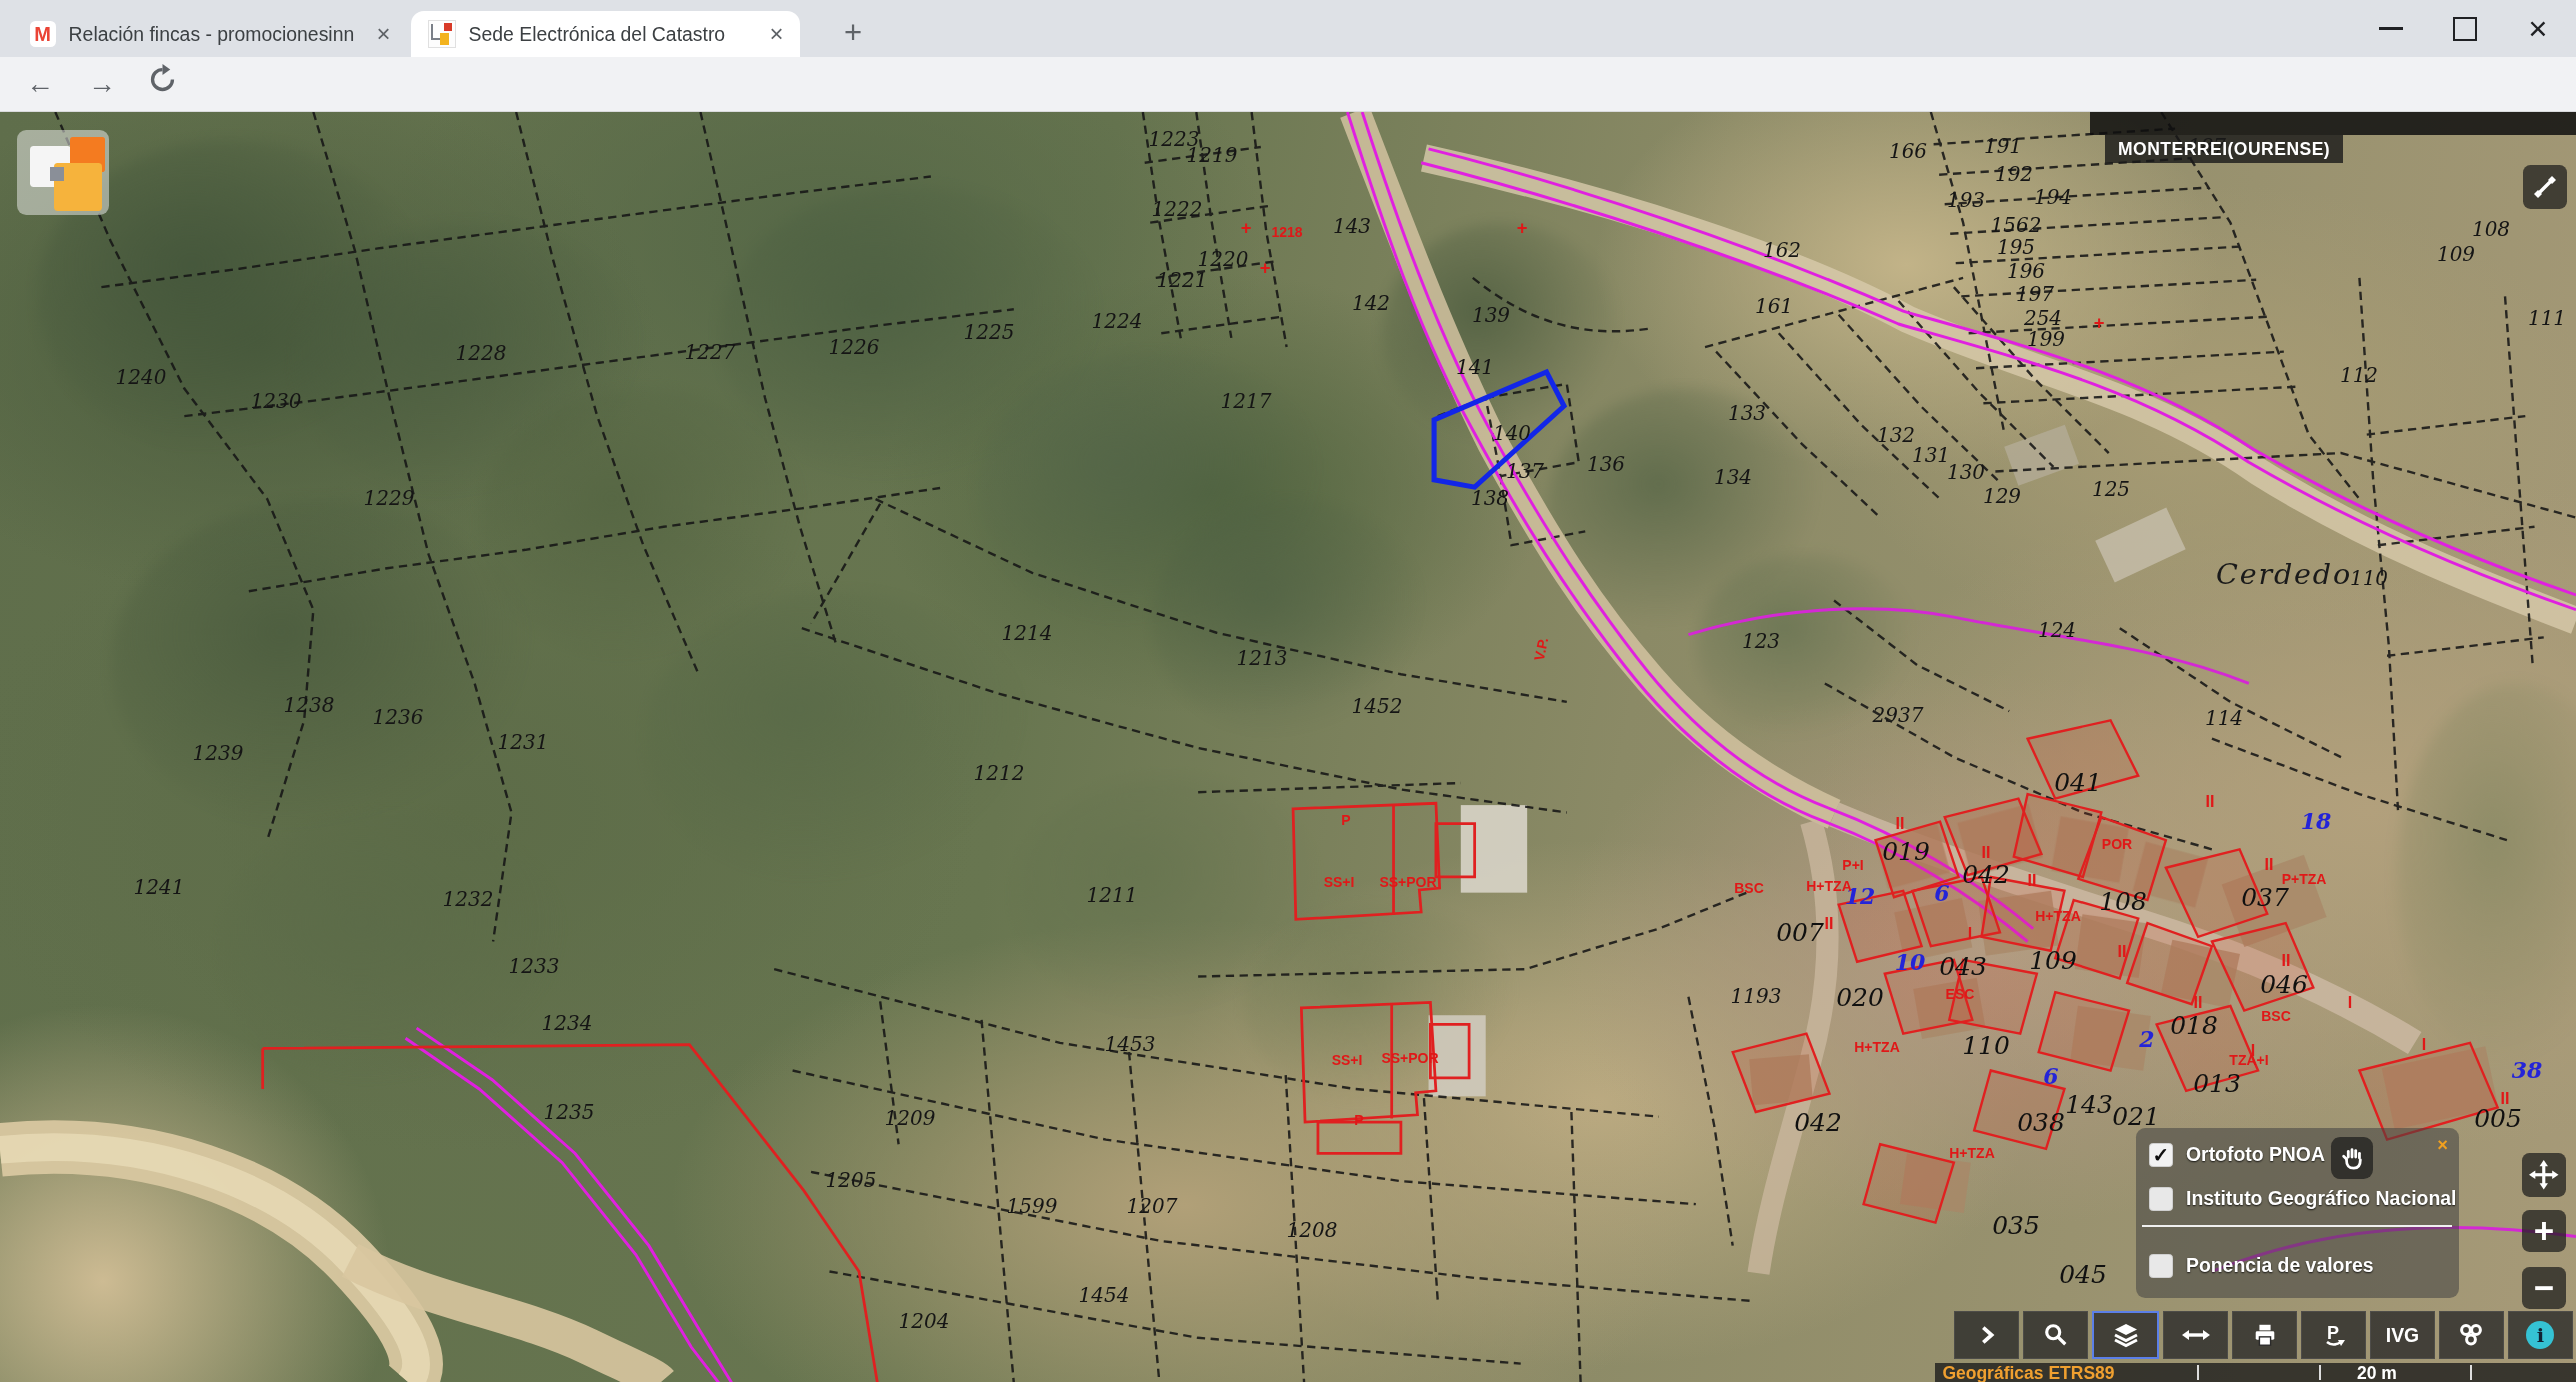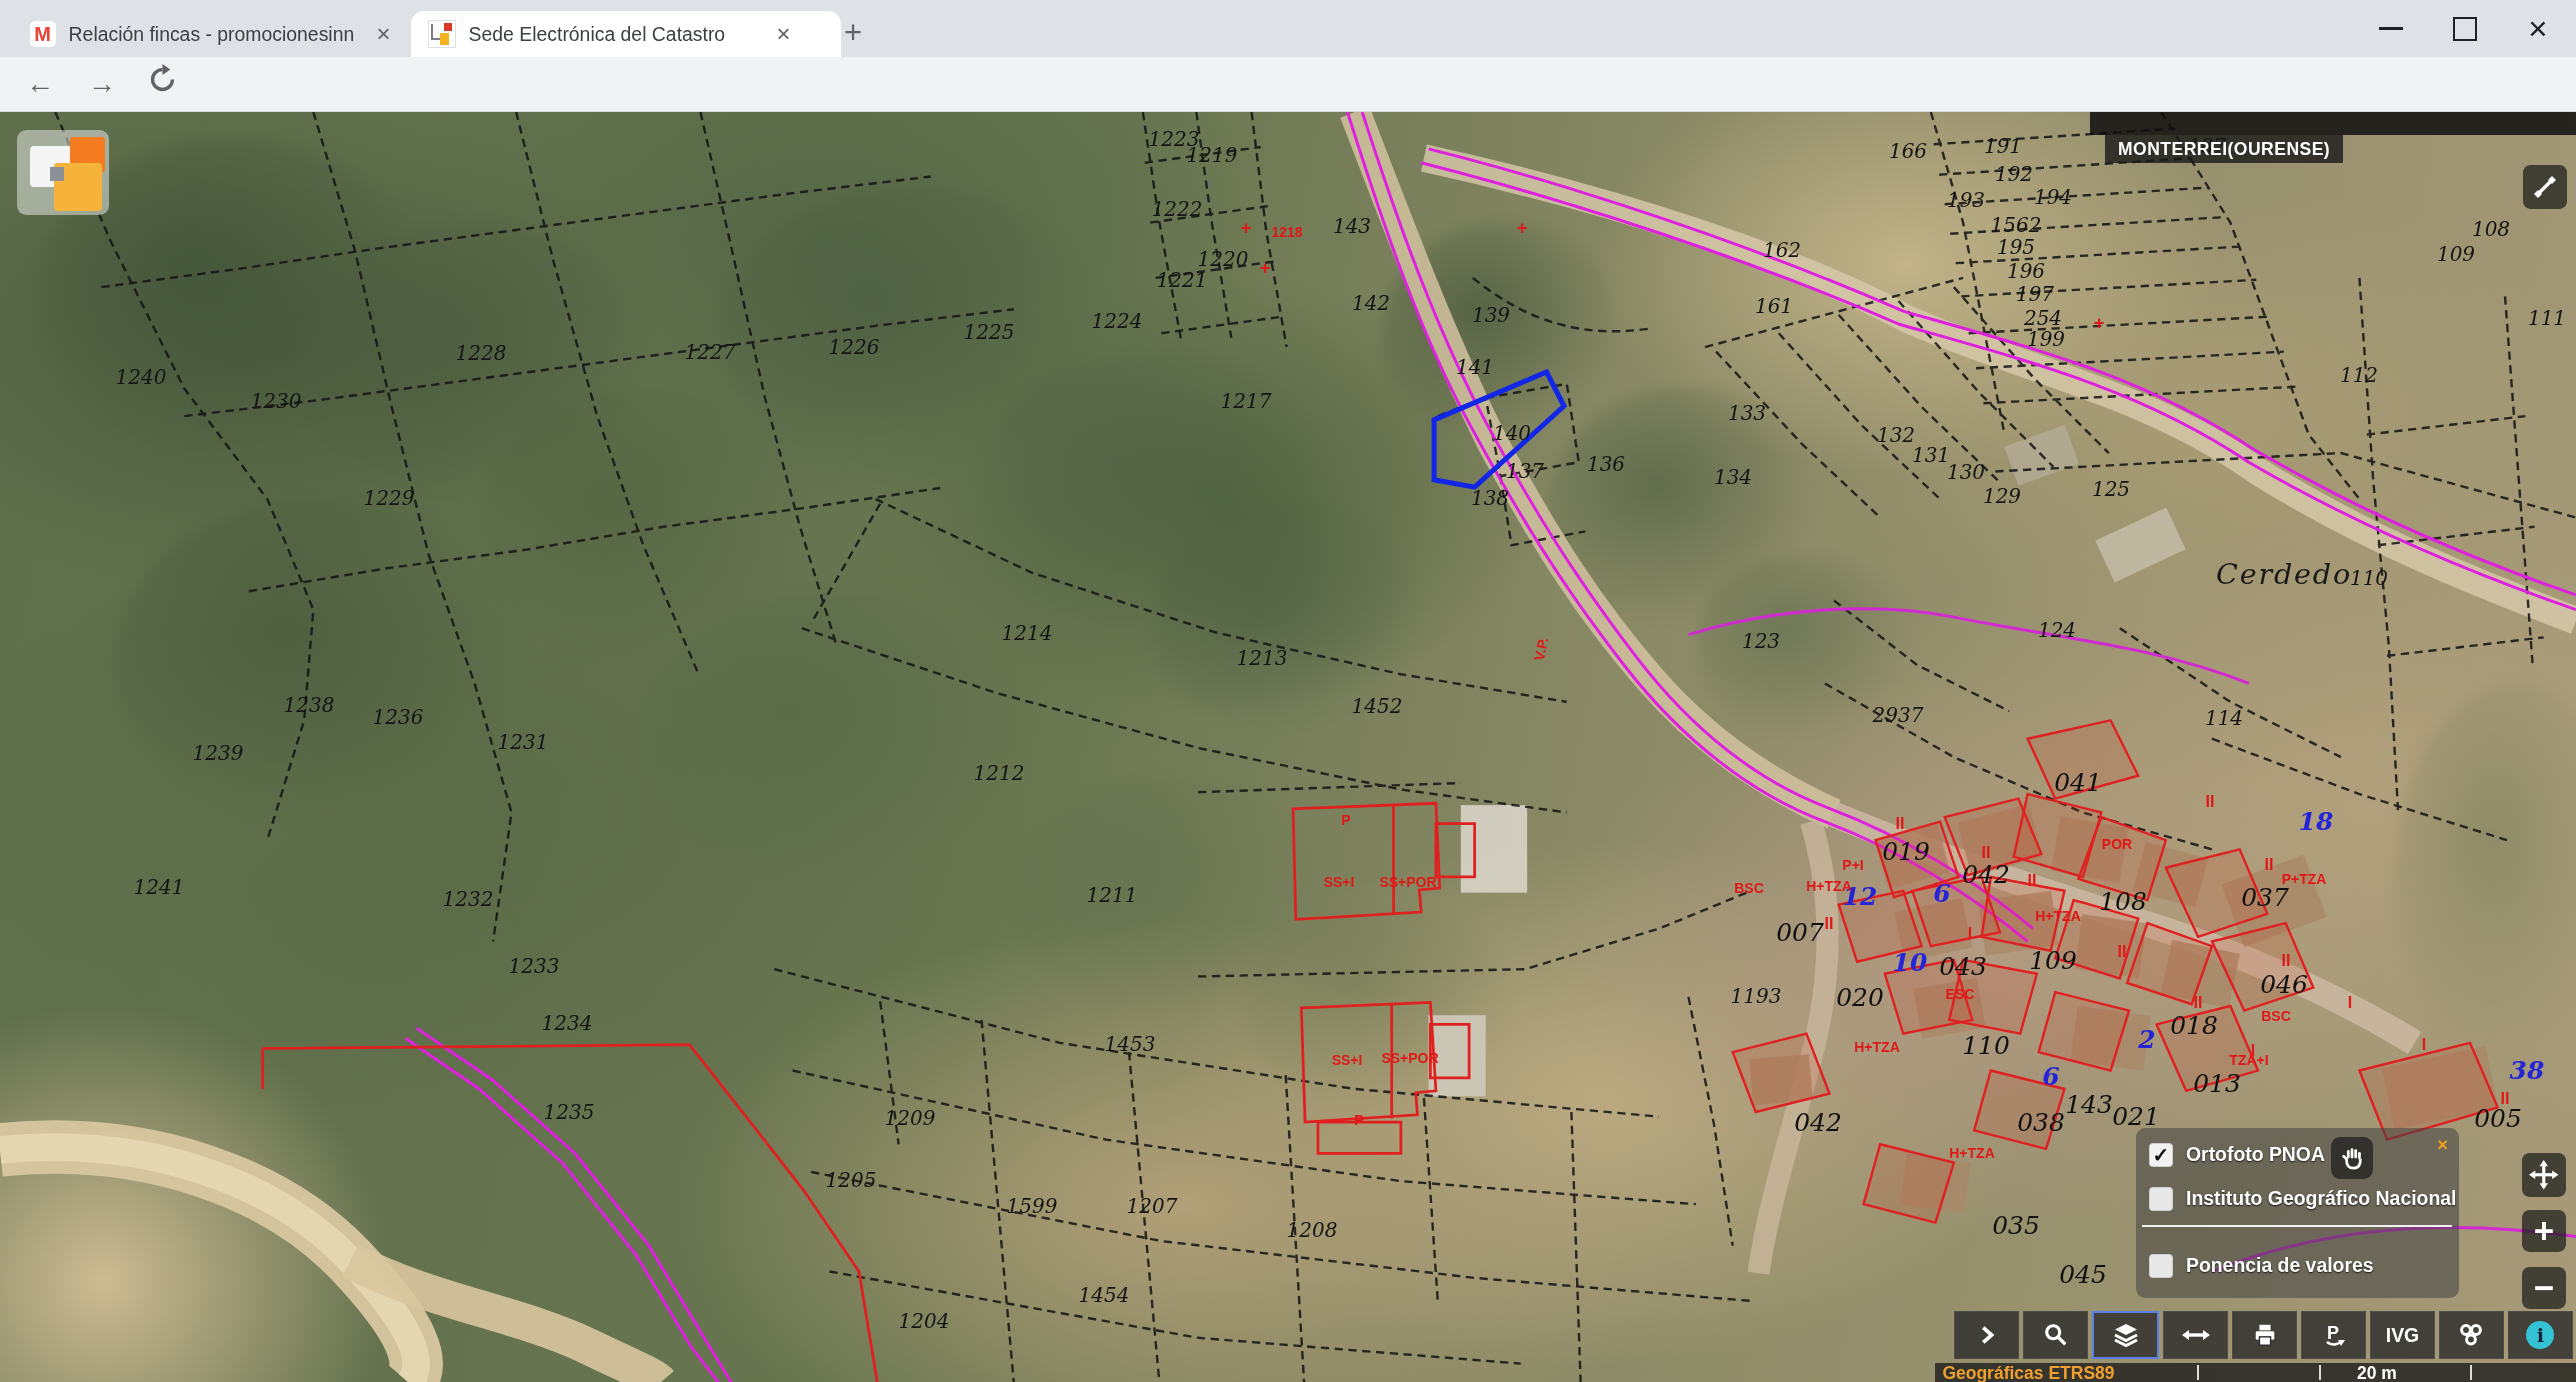--- a/index.html
+++ b/index.html
@@ -2,21 +2,21 @@
 <html style="font-size:14.7px"><head>
 <meta charset="utf-8">
 <style>
   html,body{margin:0;padding:0;background:#000;}
   .page{position:relative;width:2576px;height:1382px;overflow:hidden;font-family:"Liberation Sans",sans-serif;}
 
   
   .tabbar{position:absolute;left:0;top:0;width:100%;height:57px;background:#dee1e6;}
   .tab{position:absolute;top:11px;height:46px;display:flex;align-items:center;gap:13px;padding:0 16.6px;box-sizing:border-box;}
   .tab.inactive{left:13px;width:396px;}
-  .tab.active{left:411px;width:430px;background:#fff;border-radius:13px 13px 0 0;}
+  .tab.active{left:411px;width:389px;background:#fff;border-radius:13px 13px 0 0;}
   .tab .title{font-size:19.4px;color:#3c4043;white-space:nowrap;overflow:hidden;max-width:295px;flex:1;}
   .tab .close{font-size:24px;color:#5f6368;line-height:1;}
   .favicon{width:26px;height:26px;display:flex;align-items:center;justify-content:center;flex:none;}
   .gmail{background:#fff;border-radius:5.5px;color:#ea4335;font-weight:bold;font-size:20px;}
   .catastro{position:relative;background:#fdfdfd;border:0.9px solid #e0e0e0;}
   .catastro .c1{position:absolute;left:2.8px;top:2.8px;width:11px;height:14.7px;border-left:2.8px solid #7a7f87;border-bottom:2.8px solid #7a7f87;}
   .catastro .c2{position:absolute;right:2.8px;top:1.8px;width:8.3px;height:8.3px;background:#d83a28;}
   .catastro .c3{position:absolute;right:5.5px;bottom:1.8px;width:9.2px;height:12px;background:#f3b31e;}
   .newtab{position:absolute;left:844px;top:14.7px;font-size:31px;color:#5f6368;}
   .winctl{position:absolute;top:0;height:57px;width:74px;display:flex;align-items:center;justify-content:center;color:#202124;}
@@ -42,21 +42,21 @@
     radial-gradient(ellipse 829px 461px at 46% 86%, #b1a078 0%, rgba(177,160,120,0) 62%),
     radial-gradient(ellipse 700px 424px at 62% 78%, #bcab82 0%, rgba(188,171,130,0) 62%),
     radial-gradient(ellipse 479px 461px at 4% 92%, #cdbb93 0%, rgba(205,187,147,0) 60%),
     linear-gradient(100deg, #5f6e4b 0%, #687650 40%, #8b8a66 62%, #a79a78 100%);}
   .blob{position:absolute;border-radius:50%;filter:blur(6.5px);}
   .lines{position:absolute;left:0;top:0;}
   .map-label{position:absolute;transform:translate(-50%,-50%);white-space:nowrap;font-family:"DejaVu Serif",serif;font-style:italic;}
   .map-label.k{font-size:20px;color:#151515;font-weight:500;}
   .map-label.kv{font-size:25px;color:#101010;font-weight:500;}
   .map-label.kb{font-size:28.6px;color:#1a1a1a;letter-spacing:1.8px;}
-  .map-label.b{font-size:25px;color:#2424d8;font-weight:bold;}
+  .map-label.b{font-size:22px;color:#2424d8;font-weight:bold;}
   .map-label.r{font-size:14px;color:#e01818;font-weight:bold;font-family:"Liberation Sans",sans-serif;font-style:normal;}
   .map-label.rm{font-size:16px;color:#e01818;font-weight:bold;font-family:"Liberation Sans",sans-serif;font-style:normal;}
   .map-label.rx{font-size:18.4px;color:#e01818;font-weight:bold;font-family:"Liberation Sans",sans-serif;font-style:normal;}
 
   .topstrip{position:absolute;left:2090px;top:0;width:486px;height:23px;background:rgba(15,15,15,.85);}
   .muni{position:absolute;left:2105px;top:23px;height:28px;padding:0 13px;background:rgba(25,25,25,.8);color:#fff;font-size:17.5px;font-weight:bold;display:flex;align-items:center;letter-spacing:0.5px;}
   .logo{position:absolute;left:16.6px;top:17.5px;width:92px;height:85px;background:rgba(240,240,240,.5);border-radius:9.2px;}
   .logo .sq{position:absolute;}
 
   .mapbtn{position:absolute;background:rgba(28,28,28,.72);border-radius:7.4px;display:flex;align-items:center;justify-content:center;color:#fff;}

